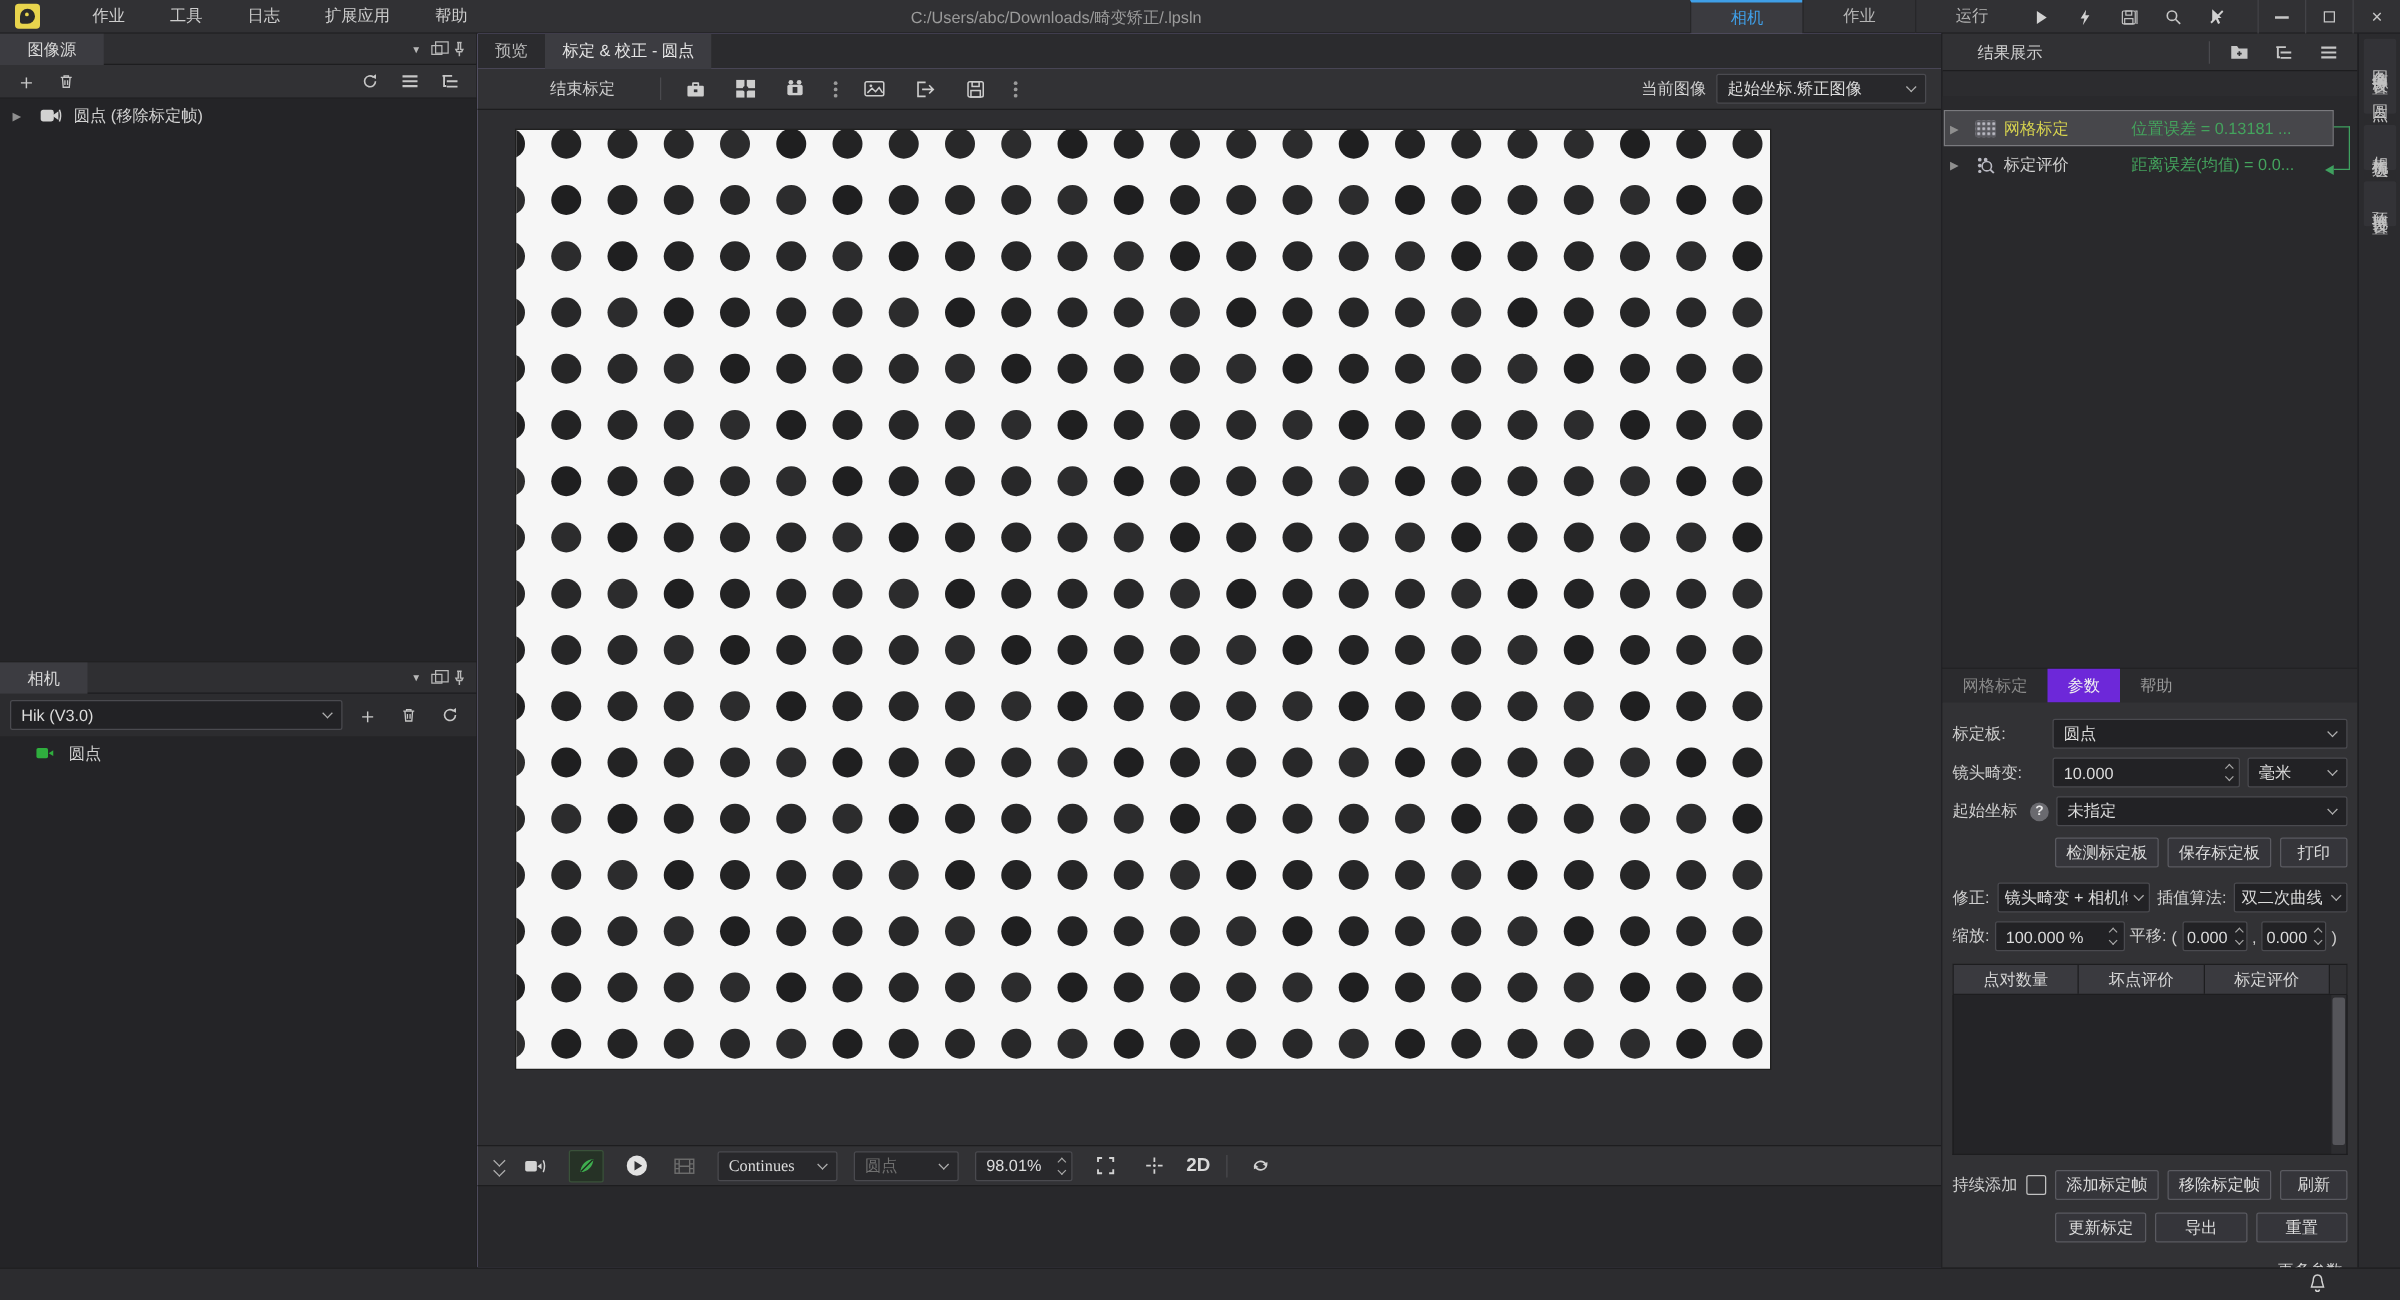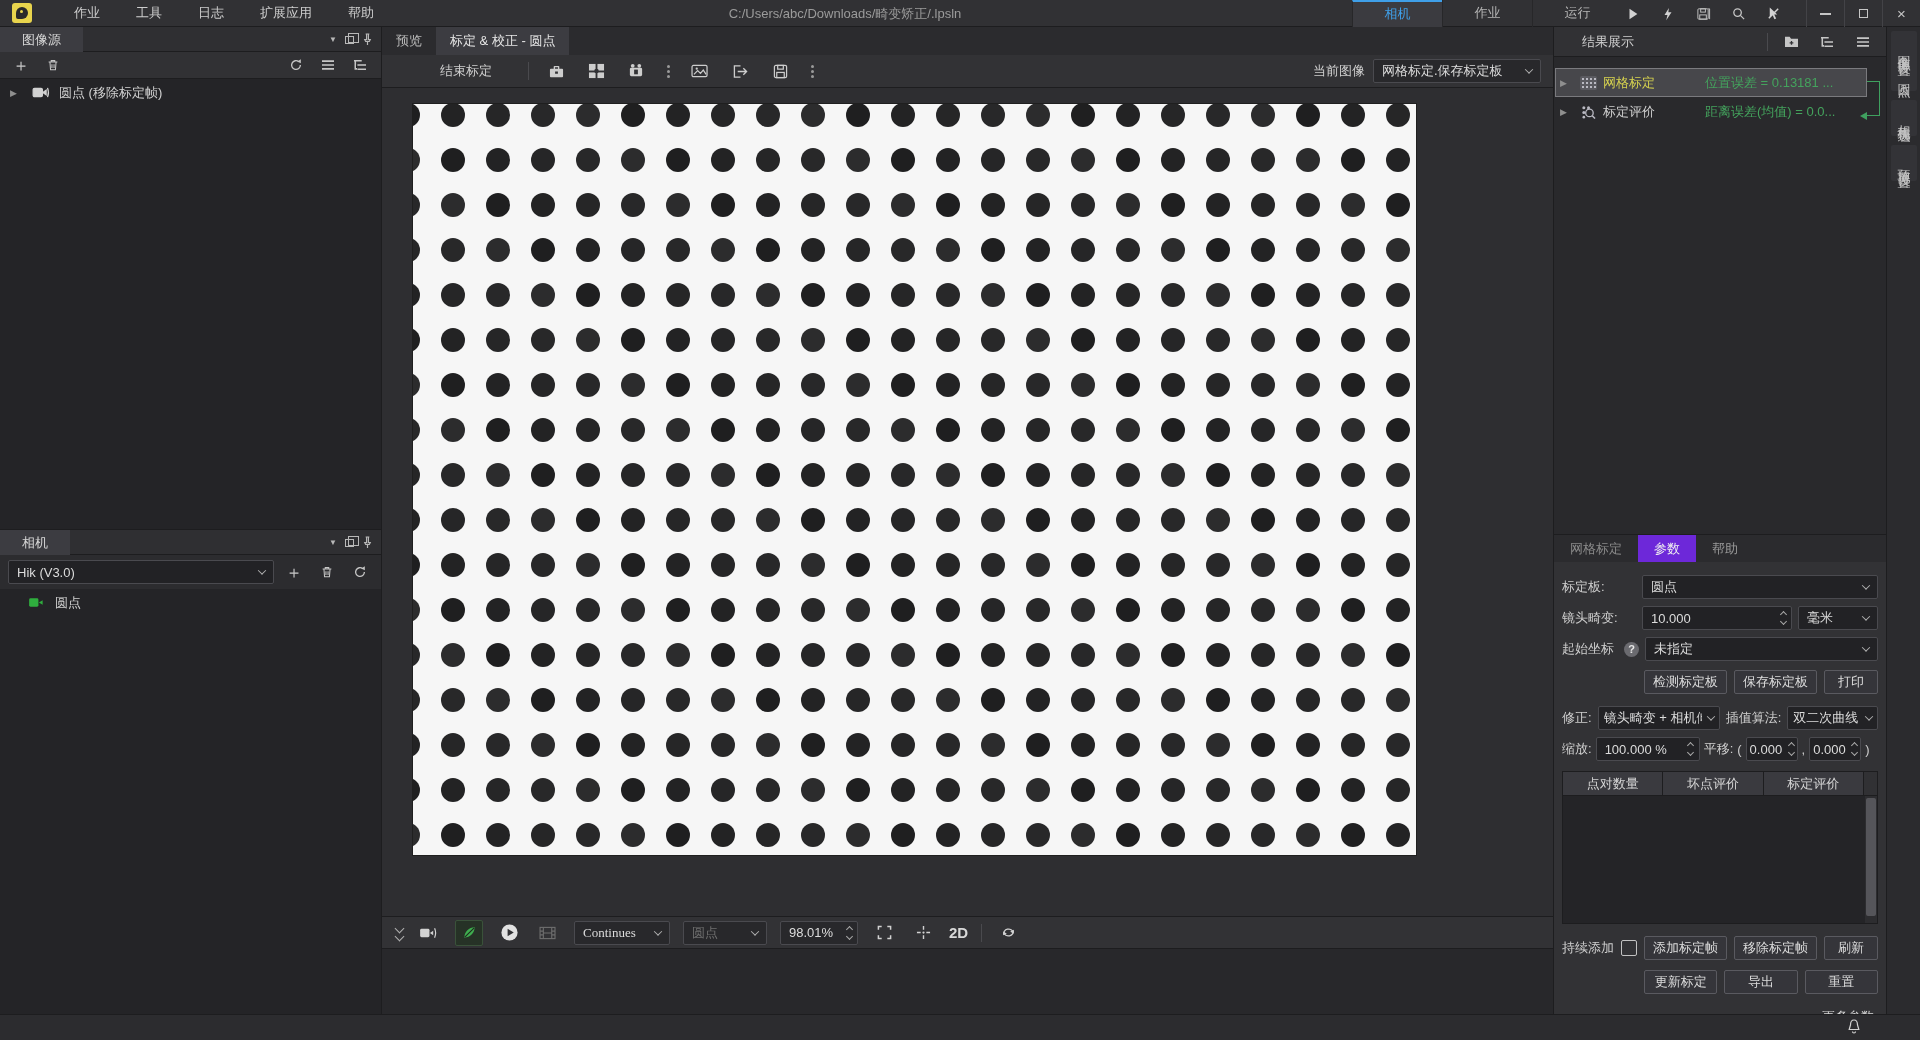--- a/index.html
+++ b/index.html
@@ -101,21 +101,21 @@
     border-radius:2px; display:flex; align-items:center; justify-content:center; }
   .dchev { display:flex; flex-direction:column; gap:1px; }
   .dchev i { width:7px; height:7px; border-right:1.5px solid #b0b0b0; border-bottom:1.5px solid #b0b0b0;
     transform:rotate(45deg); }
   .d2 { color:#d8d8d8; font-size:15px; font-weight:bold; }
   .bottomstrip { flex:1; background:#28282b; border-top:1px solid #1d1d1f; }
 
   
   .rightpanel { position:absolute; left:1553px; top:27px; width:333px; height:987px;
     border-left:1px solid #1d1d1f; display:flex; flex-direction:column; background:#2c2c2f; }
-  .result-panel { height:508px; display:flex; flex-direction:column; border-bottom:1px solid #1d1d1f; flex:none; }
+  .result-panel { height:508px; display:flex; flex-direction:column; border-bottom:1px solid #1d1d1f; flex:none;gap:20px; }
   .result-header { height:30px; background:#313134; border-bottom:1px solid #1d1d1f;
     display:flex; align-items:center; padding:0 10px; gap:10px; flex:none; }
   .result-header .title { margin-left:18px; color:#d0d0d0; }
   .result-header .spacer { flex:1; }
   .result-body { flex:1; background:#29292c; position:relative; padding-top:10px; }
   .rrow { display:flex; align-items:center; height:27px; margin:2px 20px 2px 2px; padding:0 4px; gap:6px; }
   .rrow.selected { background:#47474b; outline:1px solid #7a7a7e; }
   .rrow .name { width:96px; color:#cfcfcf; white-space:nowrap; overflow:hidden; }
   .rrow .name.yellow { color:#d6d24f; }
   .rrow .rval { flex:1; color:#44a35d; white-space:nowrap; overflow:hidden; }
@@ -388,21 +388,21 @@
       </span>
     <span class="vdots">
         <b></b>
         <b></b>
         <b></b>
       </span>
 
     <span class="cur-image">
       <span class="plabel">当前图像</span>
       <div class="sel" style="width:168px; background:#28282b;">
-        <span class="txt">网格标定.保存标定板</span>
+        <span class="txt">起始坐标.矫正图像</span>
           <span class="cv"></span>
       </div>
     </span>
   </div>
 
   <div class="viewport">
     <div class="calib-image">
         <div class="dot" style="left: -17px; top: -1px; height: 24px; width: 24px; background: rgb(31, 31, 32);"></div>
         <div class="dot" style="left: 28px; top: -1px; height: 24px; width: 24px; background: rgb(35, 35, 36);"></div>
         <div class="dot" style="left: 73px; top: -1px; height: 24px; width: 24px; background: rgb(38, 38, 39);"></div>

